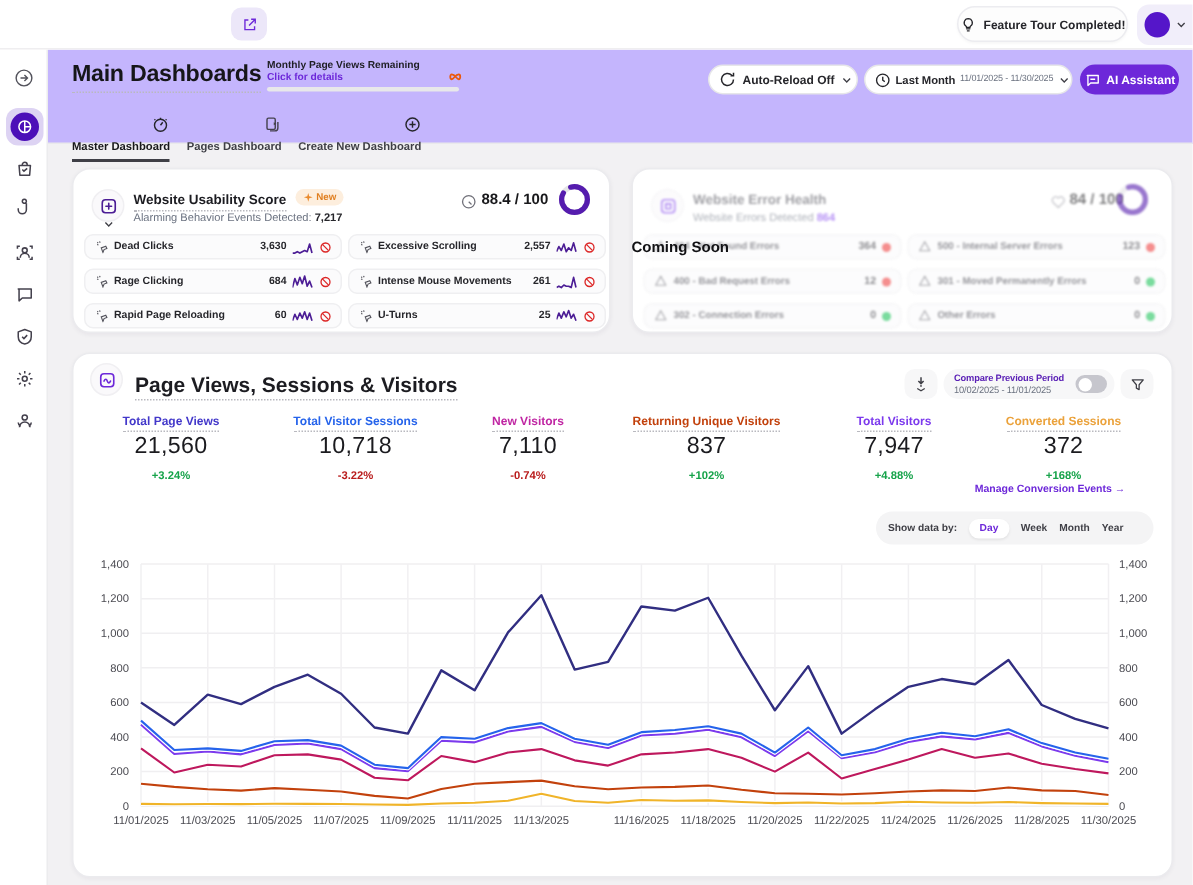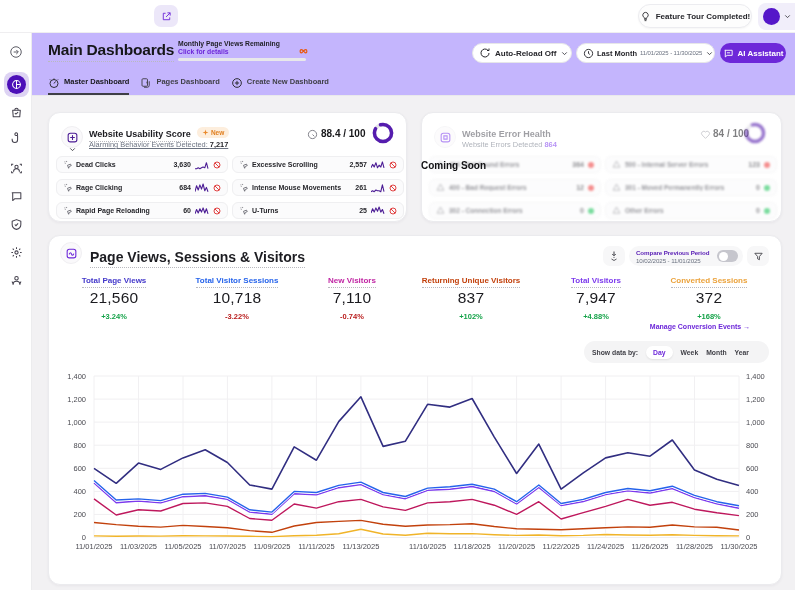--- a/index.html
+++ b/index.html
@@ -23,21 +23,21 @@
 .header { position:absolute; left:32px; top:33px; width:763px; height:63px; background:#c4b5fd; border-bottom:1px solid #e9e9eb; z-index:3; }
 .h1 { position:absolute; left:16px; top:8px; font-size:15.5px; white-space:nowrap; letter-spacing:-.5px; font-weight:700; color:#161619; letter-spacing:-.2px; border-bottom:1.5px dotted #b9b9bf; padding-bottom:2px; }
 .mpv { position:absolute; left:146px; top:7px; width:130px; }
 .mpv .t1 { font-size:6.8px; white-space:nowrap; font-weight:700; color:#1f1f24; }
 .mpv .t2 { font-size:6.8px; font-weight:700; color:#6d28d9; margin-top:1px; }
 .mpv .bar { margin-top:3px; width:128px; height:2.5px; background:#e8e8ea; border-radius:2px; }
 .mpv .inf { position:absolute; right:-1px; top:7px; }
 .ctrl { position:absolute; top:10px; height:20px; white-space:nowrap; border:1px solid #e6e6e9; border-radius:11px; background:#fff; display:flex; align-items:center; font-size:8px; font-weight:700; color:#26262b; }
 .aibtn { position:absolute; left:688px; top:10px; width:66px; height:20px; background:#6d28d9; border-radius:11px; display:flex; align-items:center; justify-content:center; gap:4px; color:#fff; font-size:8px; font-weight:700; }
 .tabs { position:absolute; left:16px; top:44px; display:flex; align-items:center; font-size:7.5px; font-weight:700; color:#3f3f46; }
-.tab { display:flex; align-items:flex-start; gap:4px; margin-right:11px; }
+.tab { display:flex; align-items:flex-end; gap:4px; margin-right:11px;flex-direction:column; }
 .tab.on { color:#18181b; border-bottom:2px solid #3f3f46; padding-bottom:4px; margin-bottom:-6px; }
 
 .content { position:absolute; left:32px; top:96px; width:763px; height:494px; background:#f2f1f3; }
 .card { position:absolute; background:#fff; border:1px solid #ebebee; border-radius:12px; box-shadow:0 1px 3px rgba(30,20,60,.05); }
 .iconbadge { position:absolute; width:22px; height:22px; border-radius:50%; background:#faf9fb; border:1px solid #f0eff2; display:flex; align-items:center; justify-content:center; }
 .ctitle { font-size:9px; font-weight:700; color:#1c1c21; }
 .dund { border-bottom:1px dotted #b9b9bf; padding-bottom:1.5px; }
 .csub { font-size:7.4px; color:#6b7280; margin-top:3px; white-space:nowrap; }
 .newbadge { display:inline-flex; align-items:center; gap:2px; background:#fdeedd; color:#e07f1f; font-size:6.5px; font-weight:700; padding:2px 5px; border-radius:8px; vertical-align:1px; margin-left:6px; }
 .score { position:absolute; font-size:10px; font-weight:700; color:#18181b; }
@@ -224,21 +224,21 @@
       </svg>
     </div>
   <div class="abs" style="left:19px; top:32px;">
       <svg width="9" height="9" viewBox="0 0 24 24" fill="none" stroke="#3f3f46" stroke-width="2.4">
         <path d="M6 9l6 6 6-6"></path>
       </svg>
     </div>
   <div class="abs" style="left:40px; top:10px;"><span class="ctitle dund">Website Usability Score</span><span class="newbadge"><svg width="7" height="7" viewBox="0 0 24 24" fill="#ea8a2c">
           <path d="M12 2l2.2 7.8L22 12l-7.8 2.2L12 22l-2.2-7.8L2 12l7.8-2.2z"></path>
         </svg>New</span></div>
-  <div class="csub abs" style="left:40px; top:24px;text-decoration:underline;">Alarming Behavior Events Detected: <b style="color:#26262b">7,217</b></div>
+  <div class="csub abs" style="left:40px; top:24px;">Alarming Behavior Events Detected: <b style="color:#26262b">7,217</b></div>
   <div class="abs" style="left:258px; top:16px;">
       <svg width="11" height="11" viewBox="0 0 24 24" fill="none" stroke="#71717a" stroke-width="1.9">
         <circle cx="12" cy="12" r="9"></circle>
         <path d="M12 12l4 4"></path>
         <path d="M12 12h.01"></path>
       </svg>
     </div>
   <div class="score" style="left:272px; top:15px;">88.4 / 100</div>
 </div>
 <div class="upill" style="top:156px;left:56px;width:172px">

